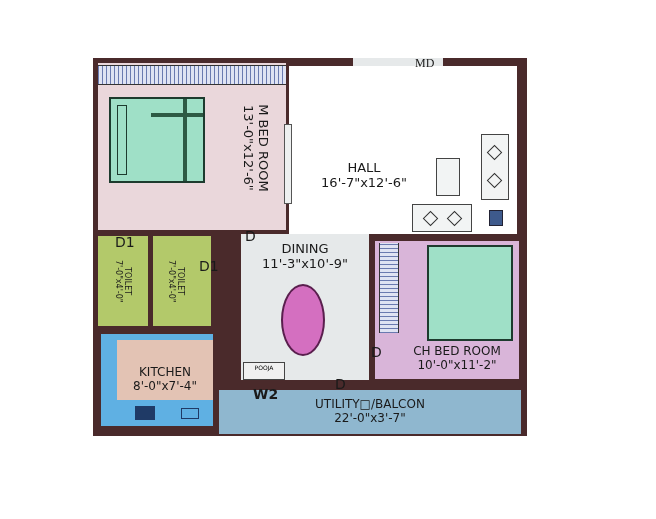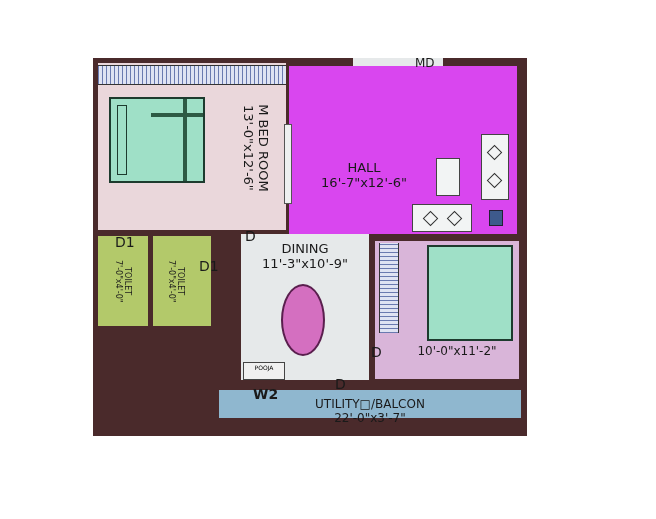--- a/index.html
+++ b/index.html
@@ -25,21 +25,21 @@
       <div class="abs" style="left:72px;top:0;width:4px;height:82px;background:#2d5a44;"></div>
       <div class="abs" style="left:40px;top:14px;width:52px;height:4px;background:#2d5a44;"></div>
       <div class="abs" style="left:6px;top:6px;width:10px;height:70px;border:1.5px solid #1d3b2e;"></div>
     </div>
     <div class="room-label" style="left:92px;top:70px;width:130px;transform:rotate(90deg);font-size:13px;">
       <div>M BED ROOM</div>
       <div>13'-0"x12'-6"</div>
     </div>
   </div>
 
-  <div class="abs" style="left:196px;top:8px;width:228px;height:168px;background:#d946ef;">
+  <div class="abs" style="left:196px;top:8px;width:228px;height:168px;background:#ffffff;">
     <div class="room-label" style="left:0;top:95px;width:150px;font-size:13px;">
       <div>HALL</div>
       <div>16'-7"x12'-6"</div>
     </div>
     <div class="abs" style="left:-5px;top:58px;width:8px;height:80px;border:1px solid #555;background:#eef0f0;"></div>
     <div class="sofa" style="left:192px;top:68px;width:28px;height:66px;">
       <div class="cush" style="left:7px;top:12px;"></div>
         <div class="cush" style="left:7px;top:40px;"></div>
     </div>
     <div class="sofa" style="left:123px;top:138px;width:60px;height:28px;">
@@ -64,38 +64,48 @@
     <div class="room-label" style="left:-10px;top:36px;width:70px;transform:rotate(90deg);font-size:8px;">
       <span>TOILET</span> <span>7'-0"x4'-0"</span>
     </div>
   </div>
   <div class="abs" style="left:60px;top:178px;width:58px;height:90px;background:#b3c96a;">
     <div class="room-label" style="left:-12px;top:36px;width:70px;transform:rotate(90deg);font-size:8px;">
       <span>TOILET</span> <span>7'-0"x4'-0"</span>
     </div>
   </div>
 
+  <div class="abs" style="left:8px;top:276px;width:112px;height:92px;background:#5fb0e3;">
+    <div class="abs" style="left:16px;top:6px;width:96px;height:60px;background:#e3c3b4;"></div>
+    <div class="room-label" style="left:16px;top:32px;width:96px;font-size:12px;">
+      <div>KITCHEN</div>
+      <div>8'-0"x7'-4"</div>
+    </div>
+    <div class="abs" style="left:34px;top:72px;width:20px;height:14px;background:#1f3a66;"></div>
+    <div class="abs" style="left:80px;top:74px;width:18px;height:11px;border:1.5px solid #1f3a66;"></div>
+  </div>
 
   <div class="abs" style="left:282px;top:183px;width:144px;height:138px;background:#d9b5d9;">
     <div class="abs win-v" style="left:4px;top:2px;width:20px;height:90px;"></div>
     <div class="bed" style="left:52px;top:4px;width:86px;height:96px;"></div>
     <div class="room-label" style="left:20px;top:104px;width:124px;font-size:12px;">
+      <div>CH BED ROOM</div>
       <div>10'-0"x11'-2"</div>
     </div>
   </div>
 
-  <div class="abs" style="left:126px;top:332px;width:302px;height:28px;background:#8fb7cf;">
+  <div class="abs" style="left:126px;top:332px;width:302px;height:44px;background:#8fb7cf;">
     <div class="room-label" style="left:0;top:8px;width:302px;font-size:12px;">
       <div>UTILITY□/BALCON</div>
       <div>22'-0"x3'-7"</div>
     </div>
   </div>
 
   <div class="abs" style="left:260px;top:0;width:90px;height:8px;background:#e6e9ea;"></div>
-  <div class="mark" style="left:322px;top:-2px;font-size:12px;">MD</div>
+  <div class="mark" style="left:322px;top:-2px;font-size:12px;font-family:Liberation Serif, serif;">MD</div>
 
   <div class="mark" style="left:152px;top:170px;">D</div>
   <div class="mark" style="left:22px;top:176px;">D1</div>
   <div class="mark" style="left:106px;top:200px;">D1</div>
   <div class="mark" style="left:278px;top:286px;">D</div>
   <div class="mark" style="left:242px;top:318px;">D</div>
   <div class="mark" style="left:160px;top:328px;font-weight:bold;text-align:center;">W2</div>
 </div>
 
 </body></html>

